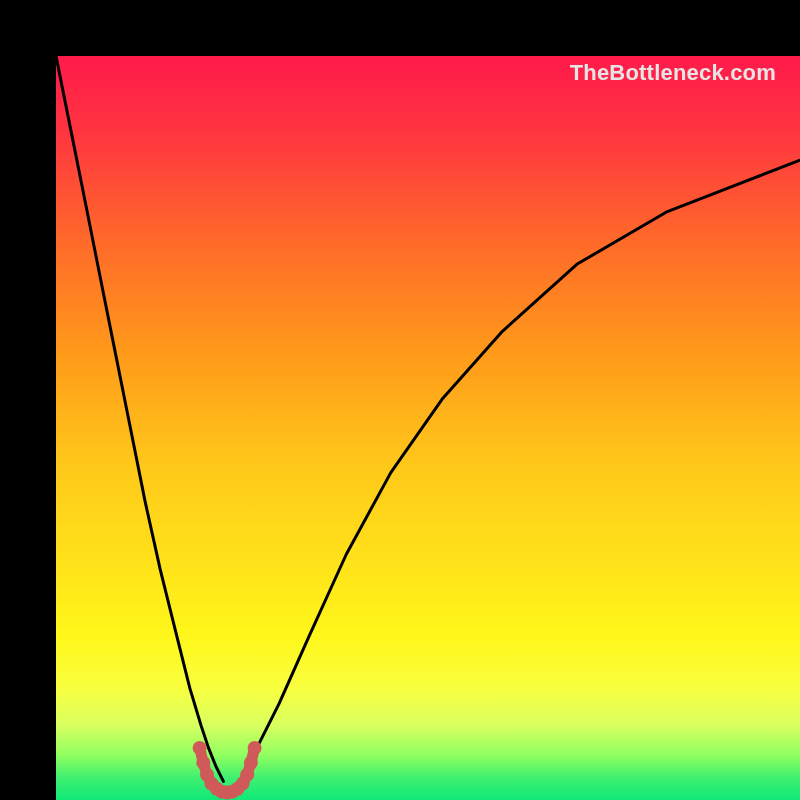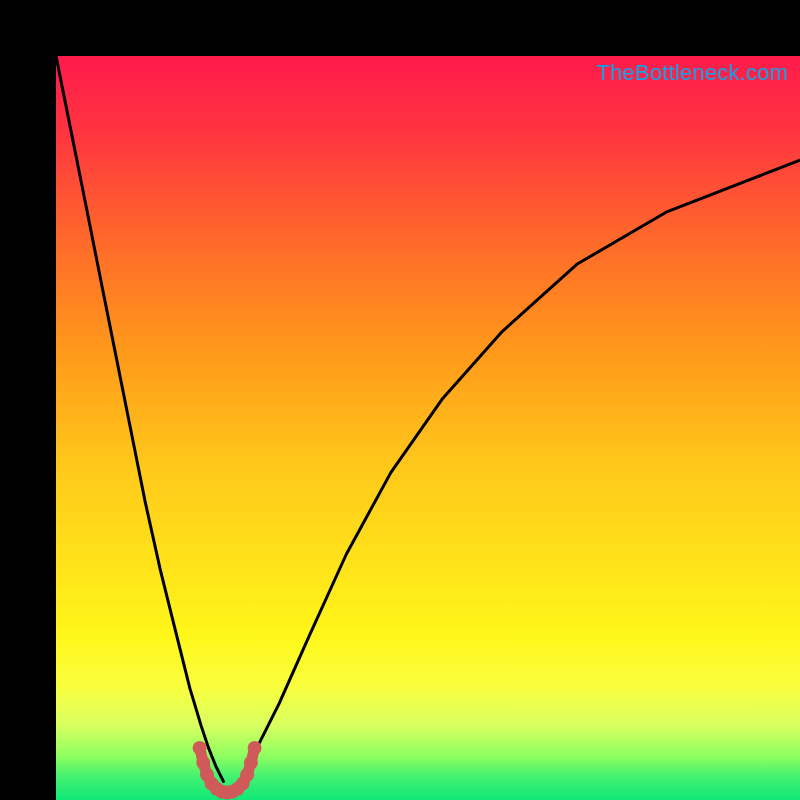--- a/index.html
+++ b/index.html
@@ -23,24 +23,24 @@
     position: absolute;
     top: 28px;
     left: 28px;
     width: 744px;
     height: 744px;
     overflow: hidden;
   }
   .watermark {
     position: absolute;
     top: 4px;
-    right: 12px;
+    right: 24px;
     font-size: 22px;
-    font-weight: 400;
-    color: #0ea5e9;
+    font-weight: 700;
+    color: #e5e5e5;
     letter-spacing: 0.2px;
     z-index: 20;
     user-select: none;
   }
   svg {
     display: block;
   }
 </style>
 </head>
 <body>

